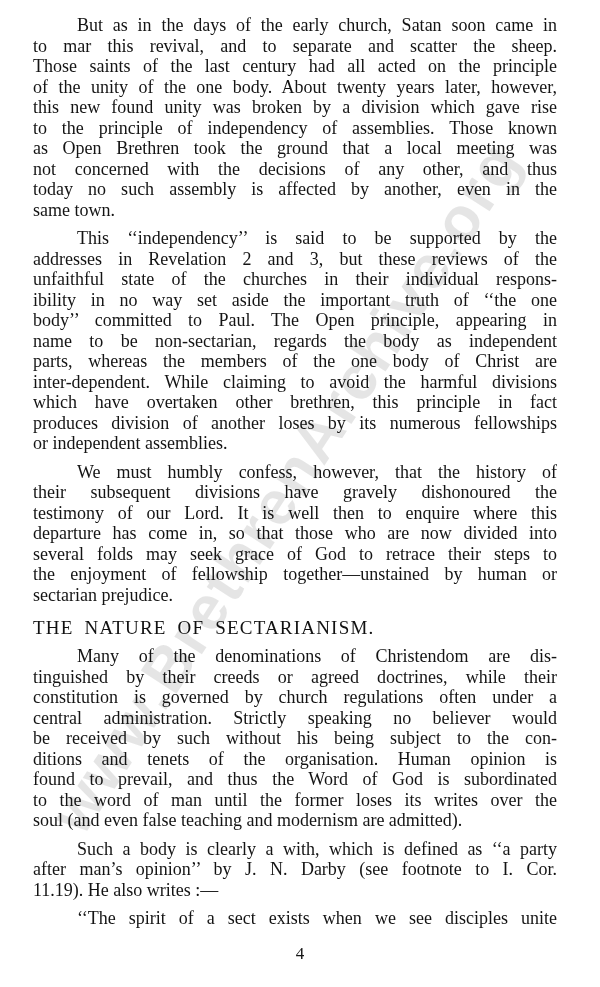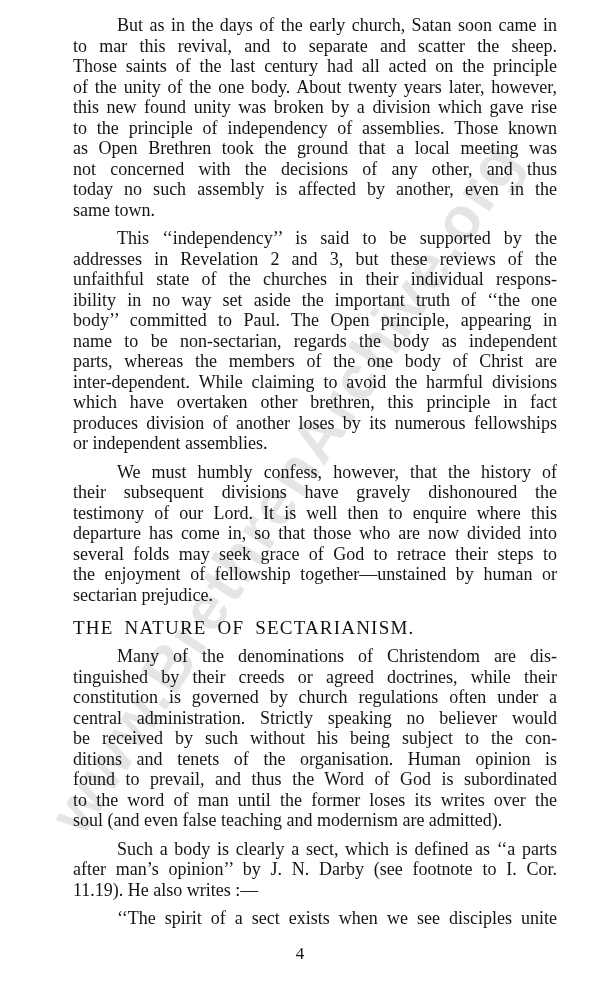--- a/index.html
+++ b/index.html
@@ -28,21 +28,20 @@
     font-size: 62px;
     letter-spacing: 2px;
     color: rgba(0, 0, 0, 0.10);
     white-space: nowrap;
     z-index: 0;
     user-select: none;
   }
   .text-block {
     position: relative;
     z-index: 1;
-    margin-left: 40px;
   }
   .para { margin: 0 0 8px 0; }
   .line {
     font-size: 18px;
     line-height: 20.5px;
     color: #141414;
     text-align: justify;
     text-align-last: justify;
   }
   .line.last { text-align-last: left; }
@@ -115,21 +114,21 @@
         <div class="line">tinguished by their creeds or agreed doctrines, while their</div>
         <div class="line">constitution is governed by church regulations often under a</div>
         <div class="line">central administration. Strictly speaking no believer would</div>
         <div class="line">be received by such without his being subject to the con-</div>
         <div class="line">ditions and tenets of the organisation. Human opinion is</div>
         <div class="line">found to prevail, and thus the Word of God is subordinated</div>
         <div class="line">to the word of man until the former loses its writes over the</div>
         <div class="line last">soul (and even false teaching and modernism are admitted).</div>
       </div>
       <div class="para">
-        <div class="line first">Such a body is clearly a sect, which is defined as ‘‘a parts</div>
+        <div class="line first">Such a body is clearly a with, which is defined as ‘‘a party</div>
         <div class="line">after man’s opinion’’ by J. N. Darby (see footnote to I. Cor.</div>
         <div class="line last">11.19). He also writes :—</div>
       </div>
       <div class="para quote">
         <div class="line">‘‘The spirit of a sect exists when we see disciples unite</div>
       </div>
     </div>
 
   <div class="page-number">4</div>
 </div>

